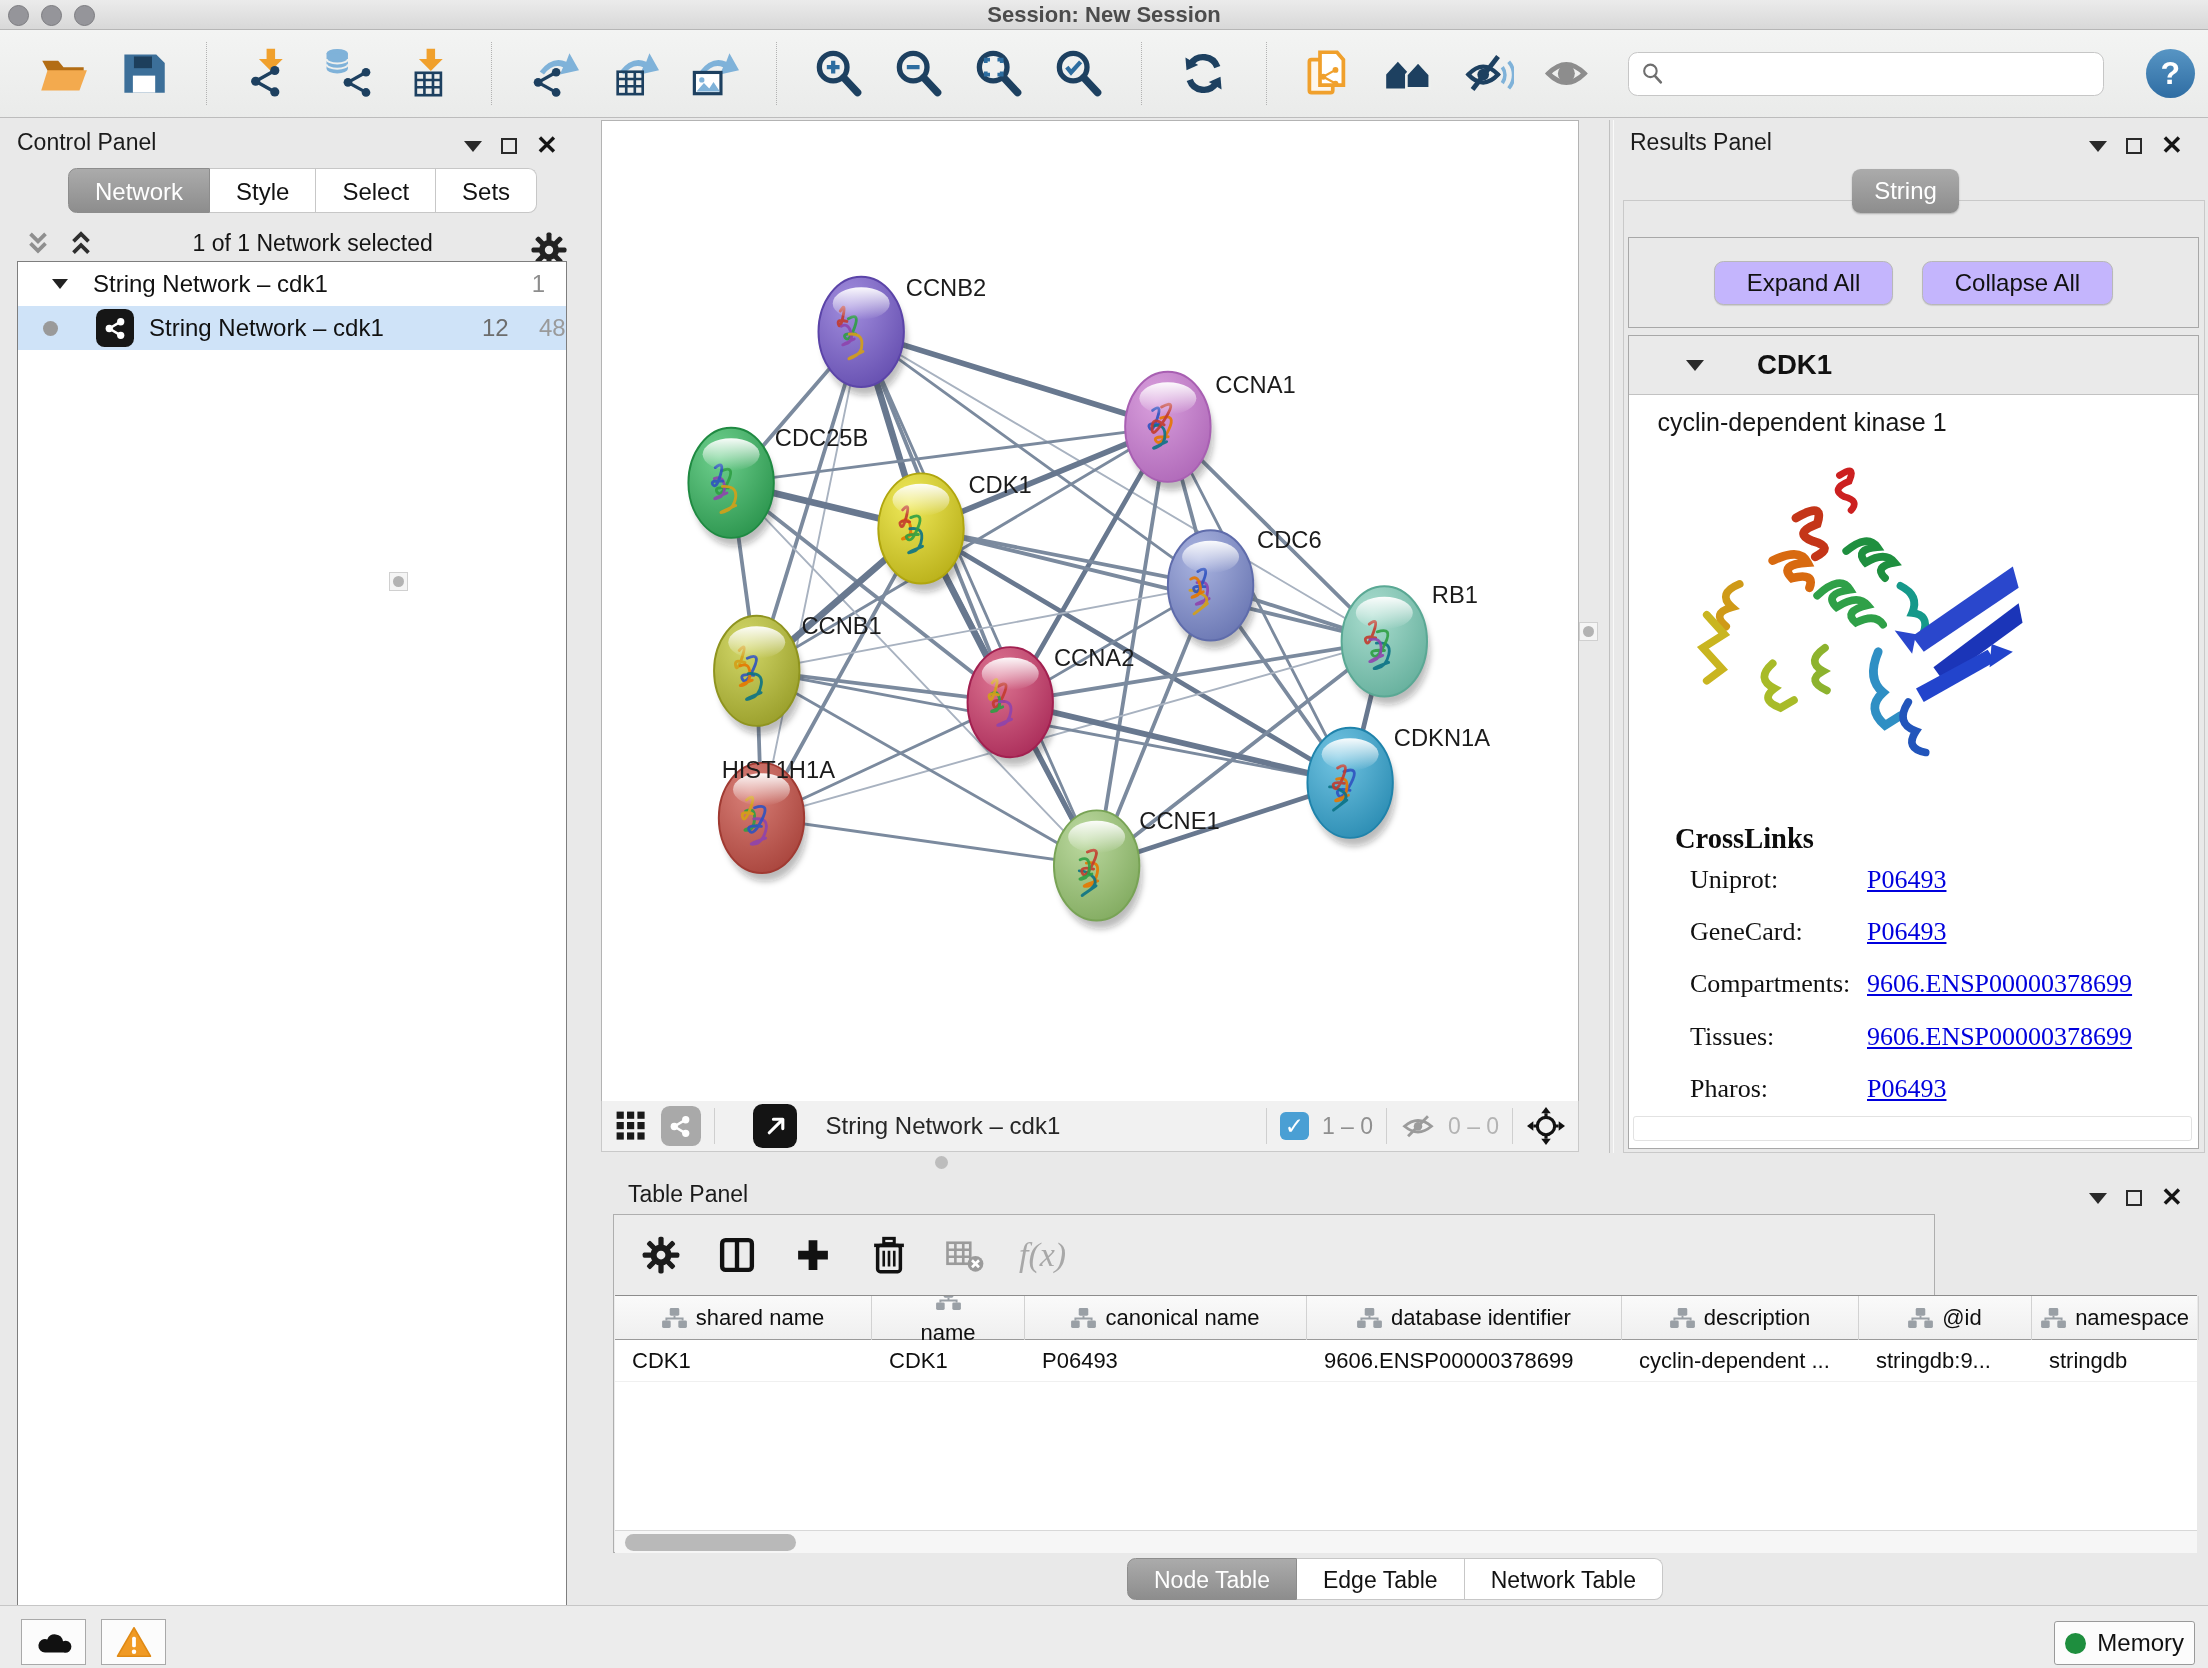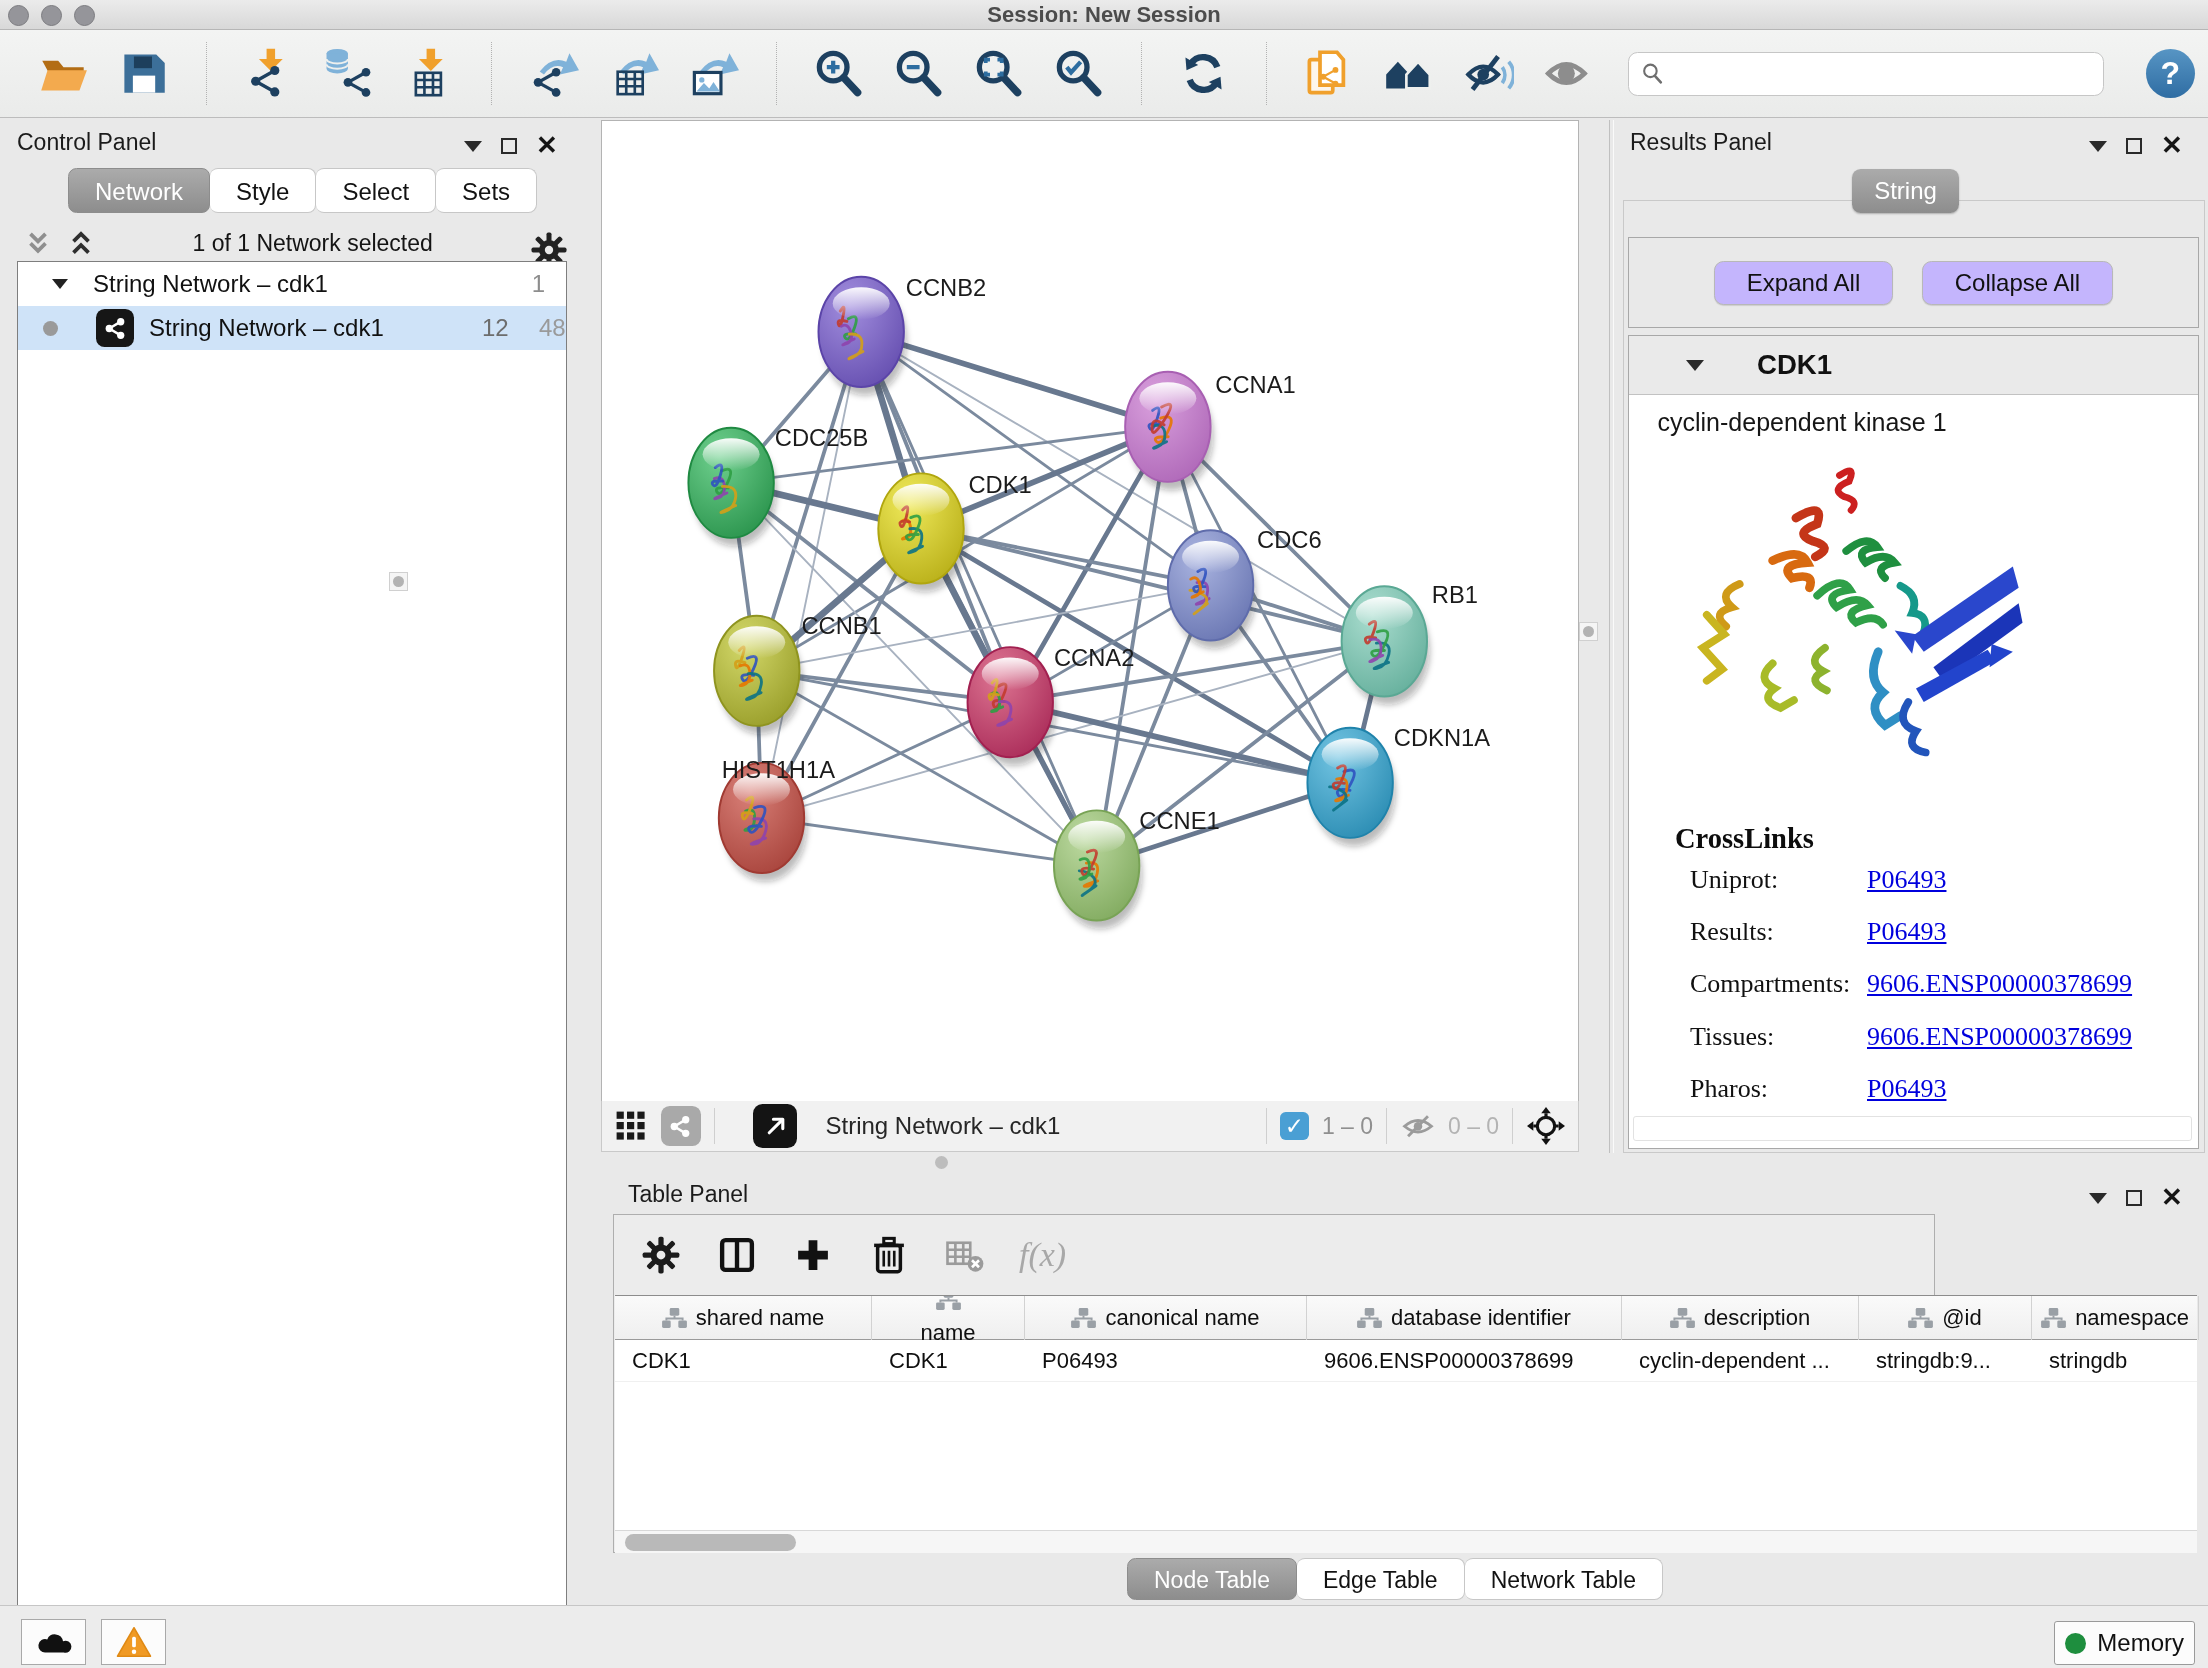--- a/index.html
+++ b/index.html
@@ -25,21 +25,21 @@
 
   
   .ph-title{font-size:23px;color:#1b1b1b}
   .winbtns{display:flex;align-items:center;gap:19px}
   .tri{width:0;height:0;border:9.5px solid transparent;border-top:11.4px solid #2a2a2a;margin-top:9.5px}
   .sq{width:16px;height:16px;border:2.9px solid #2a2a2a;background:transparent}
   .xb{font-size:26px;font-weight:bold;color:#151515;line-height:19px}
 
   
   .seg{display:flex}
-  .seg .tab{height:45px;line-height:45px;padding:0 26px;background:#fff;border:1px solid #c7c7c7;border-left:none;font-size:24px;color:#121212;border-radius:8px}
+  .seg .tab{height:45px;line-height:45px;padding:0 26px;background:#fff;border:1px solid #c7c7c7;border-left:none;font-size:24px;color:#121212;border-radius:0}
   .seg .tab:first-child{border-left:1px solid #c7c7c7;border-top-left-radius:8.6px;border-bottom-left-radius:8.6px}
   .seg .tab:last-child{border-top-right-radius:8.6px;border-bottom-right-radius:8.6px}
   .seg .tab.sel{background:linear-gradient(#ababab,#8d8d8d);border-color:#8d8d8d;color:#fff}
 
   
   .ctl-head{left:17px;top:129px;width:550px;display:flex;align-items:center}
   .ctl-winbtns{left:464px;top:131px}
   .subhdr{left:23px;top:230px;width:546px;height:38px;display:flex;gap:13.3px}
   .subhdr .summary{flex:1;text-align:center;font-size:23px;color:#141414}
   .listbox{left:17px;top:261px;width:550px;height:1345px;background:#fff;border:1.9px solid #7e7e7e}
@@ -692,21 +692,21 @@
         <polygon points="344,112 240,184 252,200 350,134" fill="#2a47cc"></polygon>
         <polygon points="244,182 222,178 240,202" fill="#2a47cc"></polygon>
         <polygon points="350,150 262,216 272,230 354,170" fill="#1b35b8"></polygon>
         <polygon points="244,238 318,198 326,210 252,252" fill="#2244cc"></polygon>
         <polygon points="322,192 344,200 320,216" fill="#2244cc"></polygon>
       </g>
     </svg>
     <div class="xl-head">CrossLinks</div>
     <div id="xlrows">
         <div class="xlrow" style="top: 529px;"><span>Uniprot:</span><a href="#">P06493</a></div>
-        <div class="xlrow" style="top: 581px;"><span>Results:</span><a href="#">P06493</a></div>
+        <div class="xlrow" style="top: 581px;"><span>GeneCard:</span><a href="#">P06493</a></div>
         <div class="xlrow" style="top: 633px;"><span>Compartments:</span><a href="#">9606.ENSP00000378699</a></div>
         <div class="xlrow" style="top: 686px;"><span>Tissues:</span><a href="#">9606.ENSP00000378699</a></div>
         <div class="xlrow" style="top: 738px;"><span>Pharos:</span><a href="#">P06493</a></div>
       </div>
     <div class="rp-scroll"></div>
   </div>
 
   <div class="abs tp-head">
     <span class="ph-title">Table Panel</span>
   </div>

